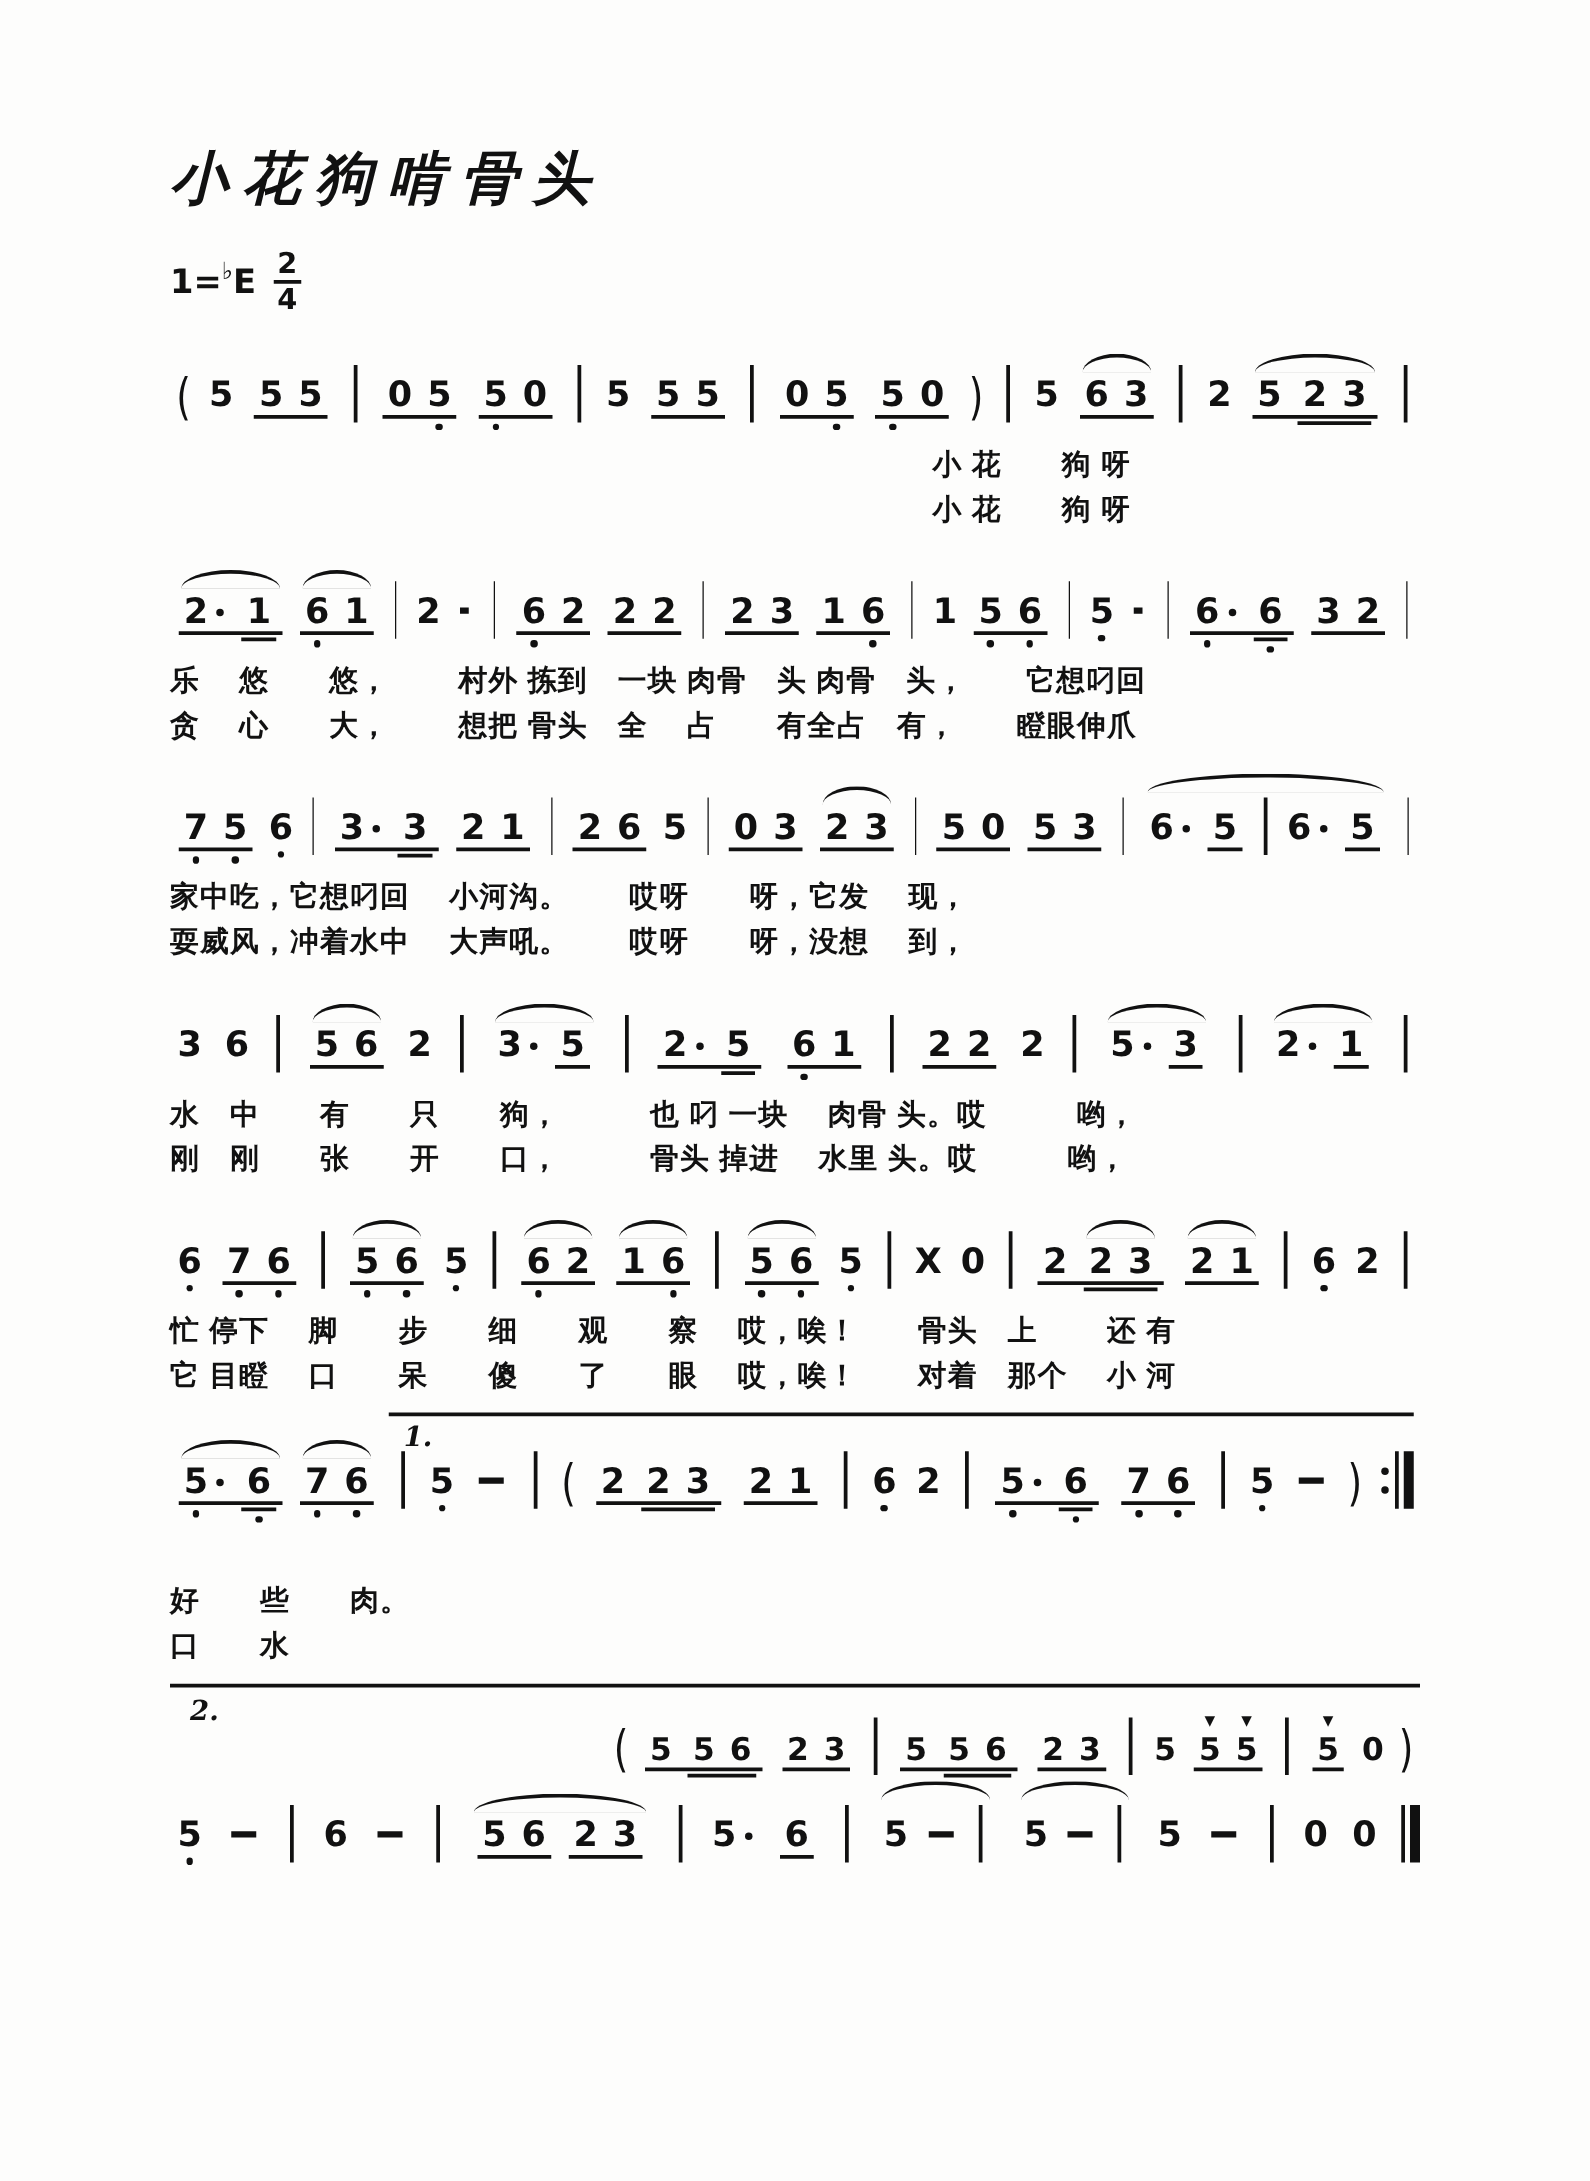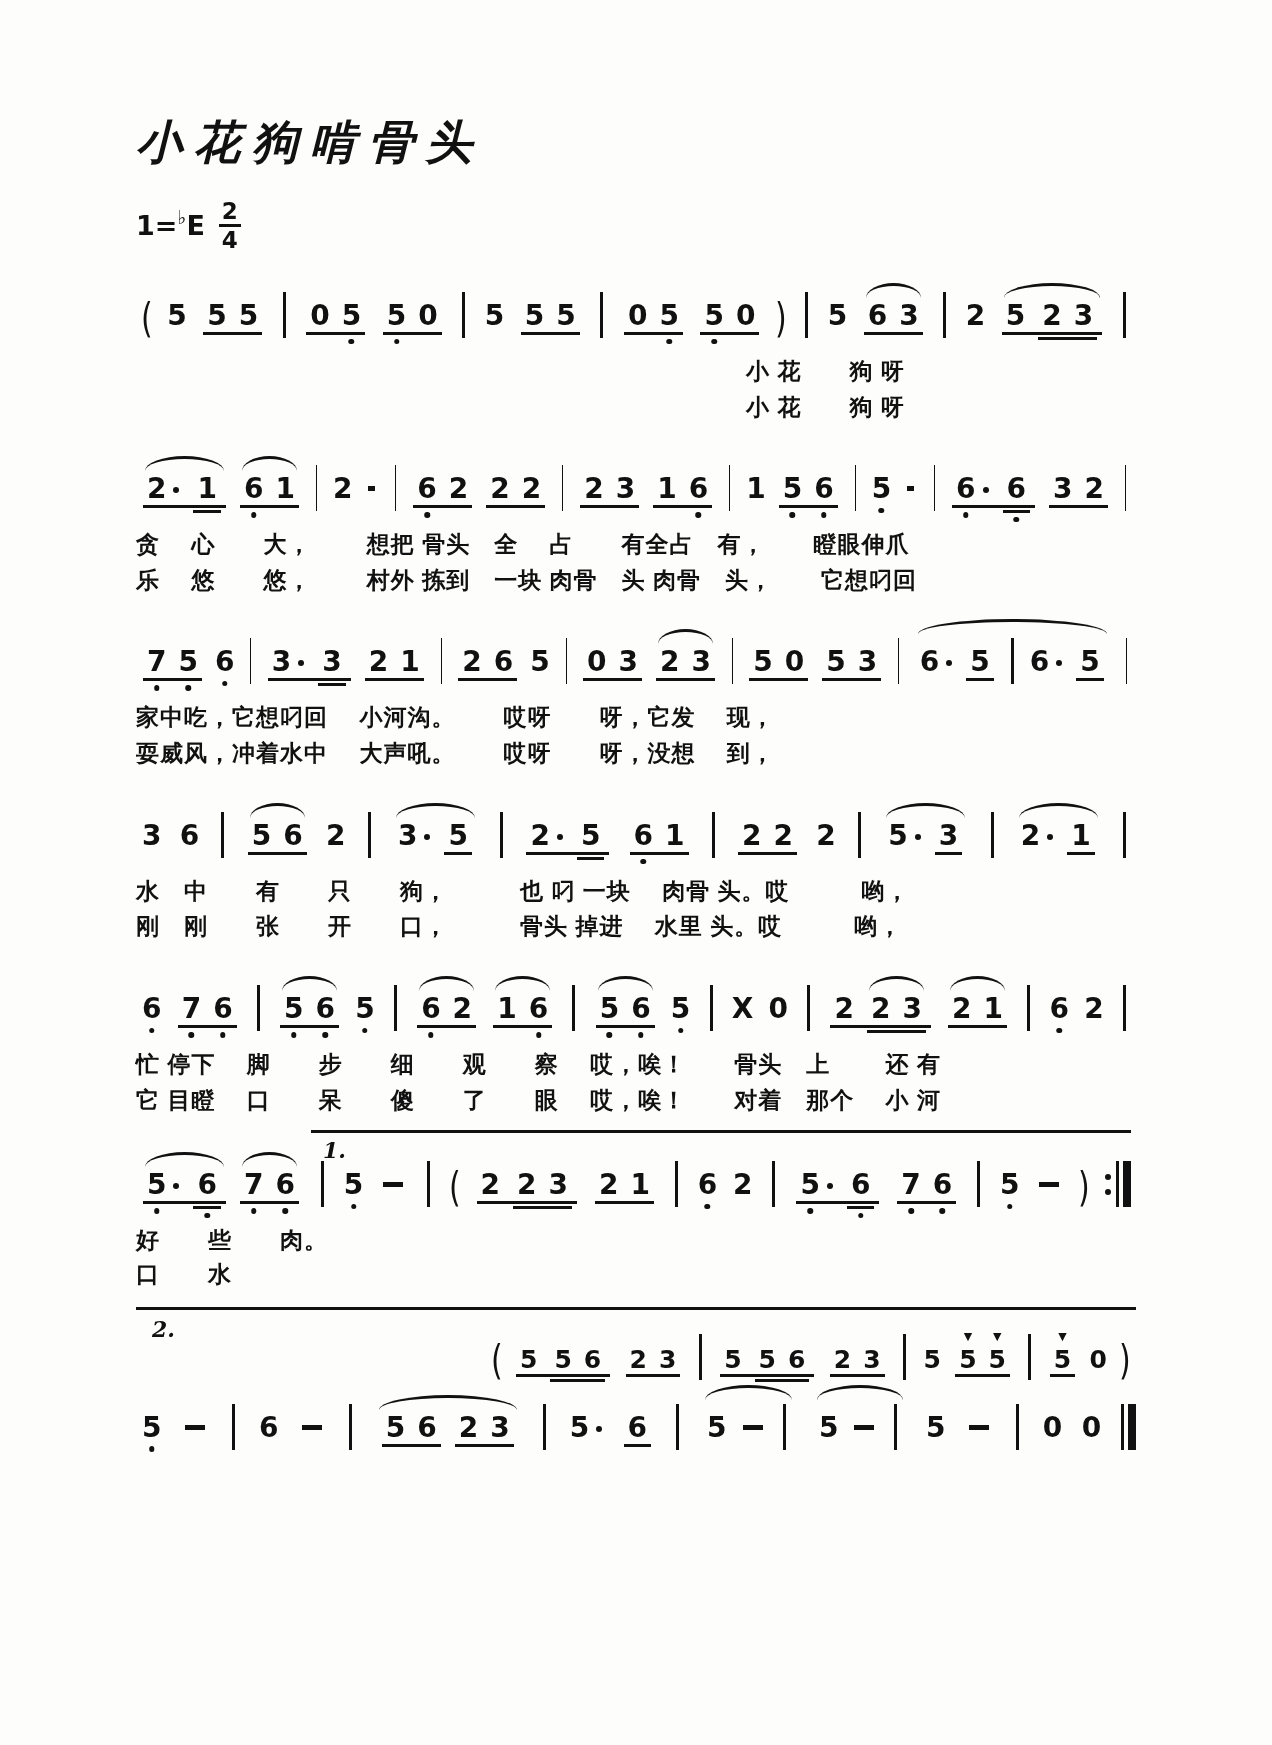--- a/index.html
+++ b/index.html
@@ -278,22 +278,22 @@
             <span class="ul" style="bottom: -5px;"></span>
             <span class="note">
               <span class="num">3</span>
             </span>
             <span class="note">
               <span class="num">2</span>
             </span>
           </span>
           <span class="bar"></span>
         </div>
+        <div class="lyric" style="padding-left: 0%;">乐　 悠　　悠，　　 村外 拣到　一块 肉骨　头 肉骨　头，　　它想叼回</div>
         <div class="lyric" style="padding-left: 0%;">贪　 心　　大，　　 想把 骨头　全　 占　　有全占　有，　　瞪眼伸爪</div>
-        <div class="lyric" style="padding-left: 0%;">乐　 悠　　悠，　　 村外 拣到　一块 肉骨　头 肉骨　头，　　它想叼回</div>
       </div>
       <div class="system">
         <div class="music">
           <span class="grp">
             <span class="ul" style="bottom: -5px;"></span>
             <span class="note">
               <span class="num">7<span class="lodot" style="bottom: -14.5px;"></span></span>
             </span>
             <span class="note">
               <span class="num">5<span class="lodot" style="bottom: -14.5px;"></span></span>
@@ -719,22 +719,22 @@
             <span class="bar-rep">
               <span class="rdots">
                 <i></i>
                 <i></i>
               </span>
               <span class="thin"></span>
               <span class="thick"></span>
             </span>
           </span>
         </div>
-        <div class="lyric" style="padding-left: 0%;">好　　些　　肉。</div>
-        <div class="lyric" style="padding-left: 0%; font-family: Liberation Mono, monospace;">口　　水</div>
+        <div class="lyric" style="padding-left: 0%; margin-top: 40px;">好　　些　　肉。</div>
+        <div class="lyric" style="padding-left: 0%;">口　　水</div>
       </div>
       <div class="system volta-full">
         <span class="volta-label">2.</span>
         <div class="ossia">
           <span class="paren">(</span>
           <span class="grp">
             <span class="ul" style="bottom: -5px;"></span>
             <span class="note">
               <span class="num">5</span>
             </span>

